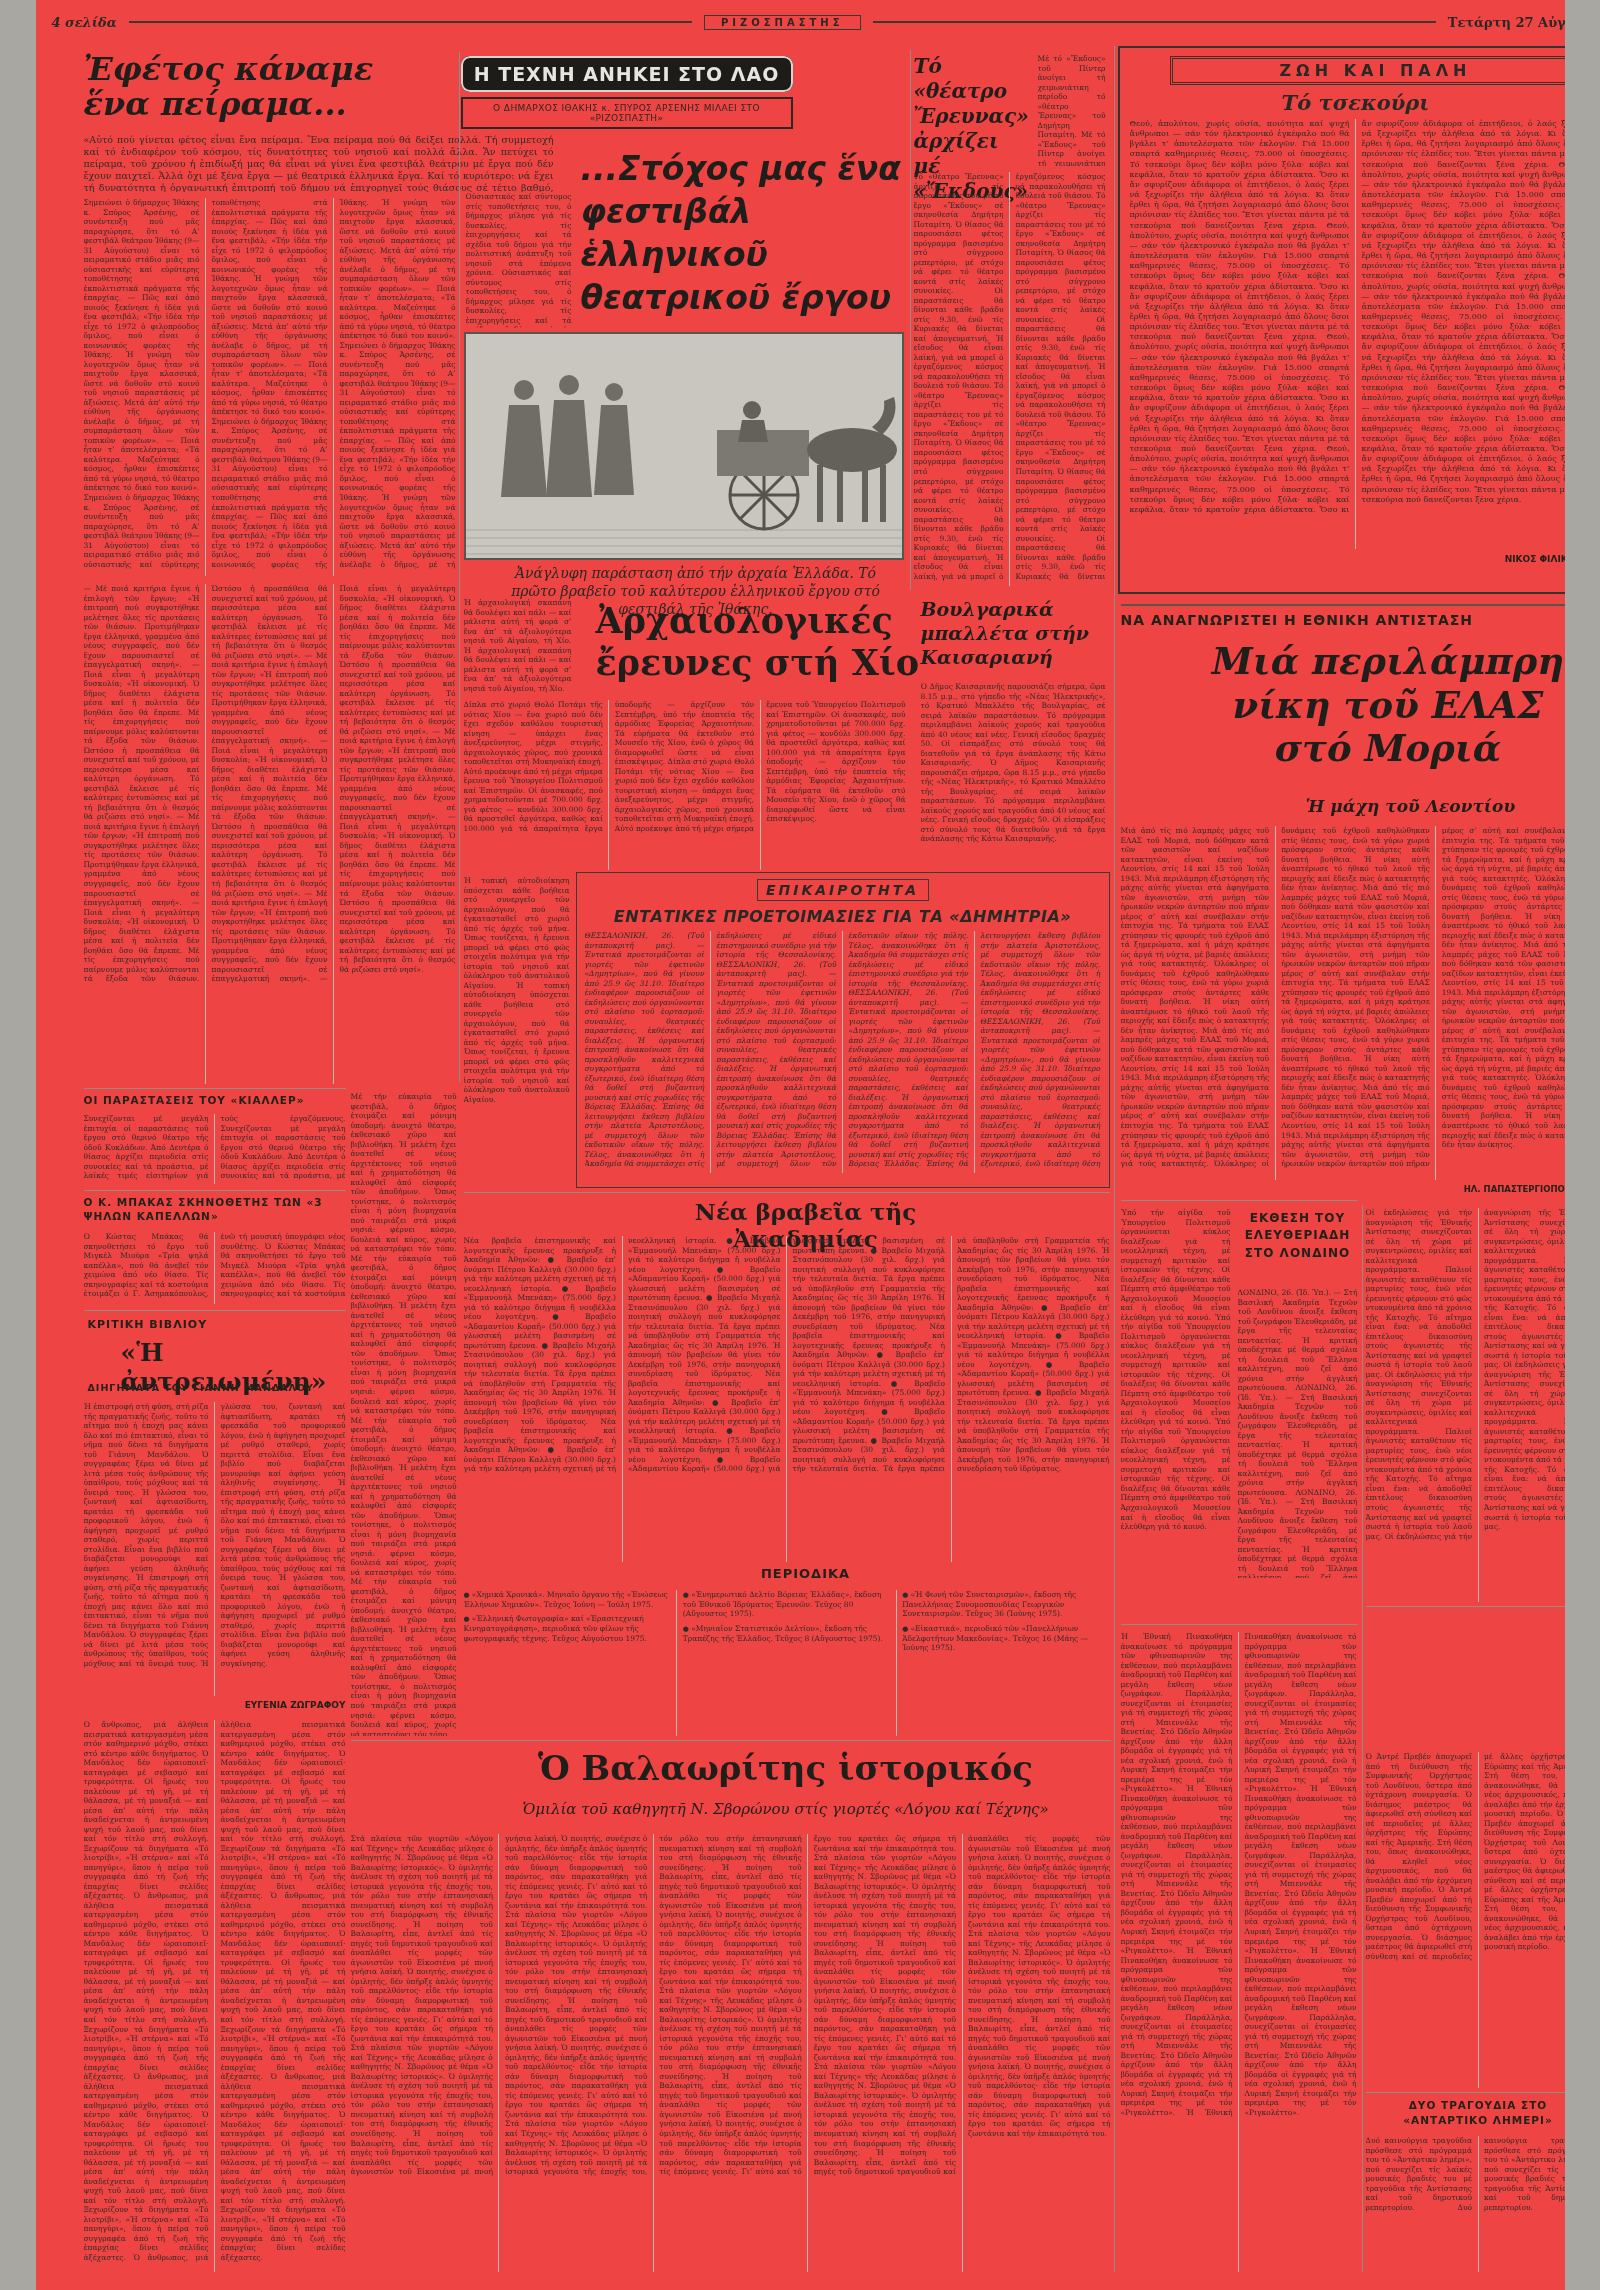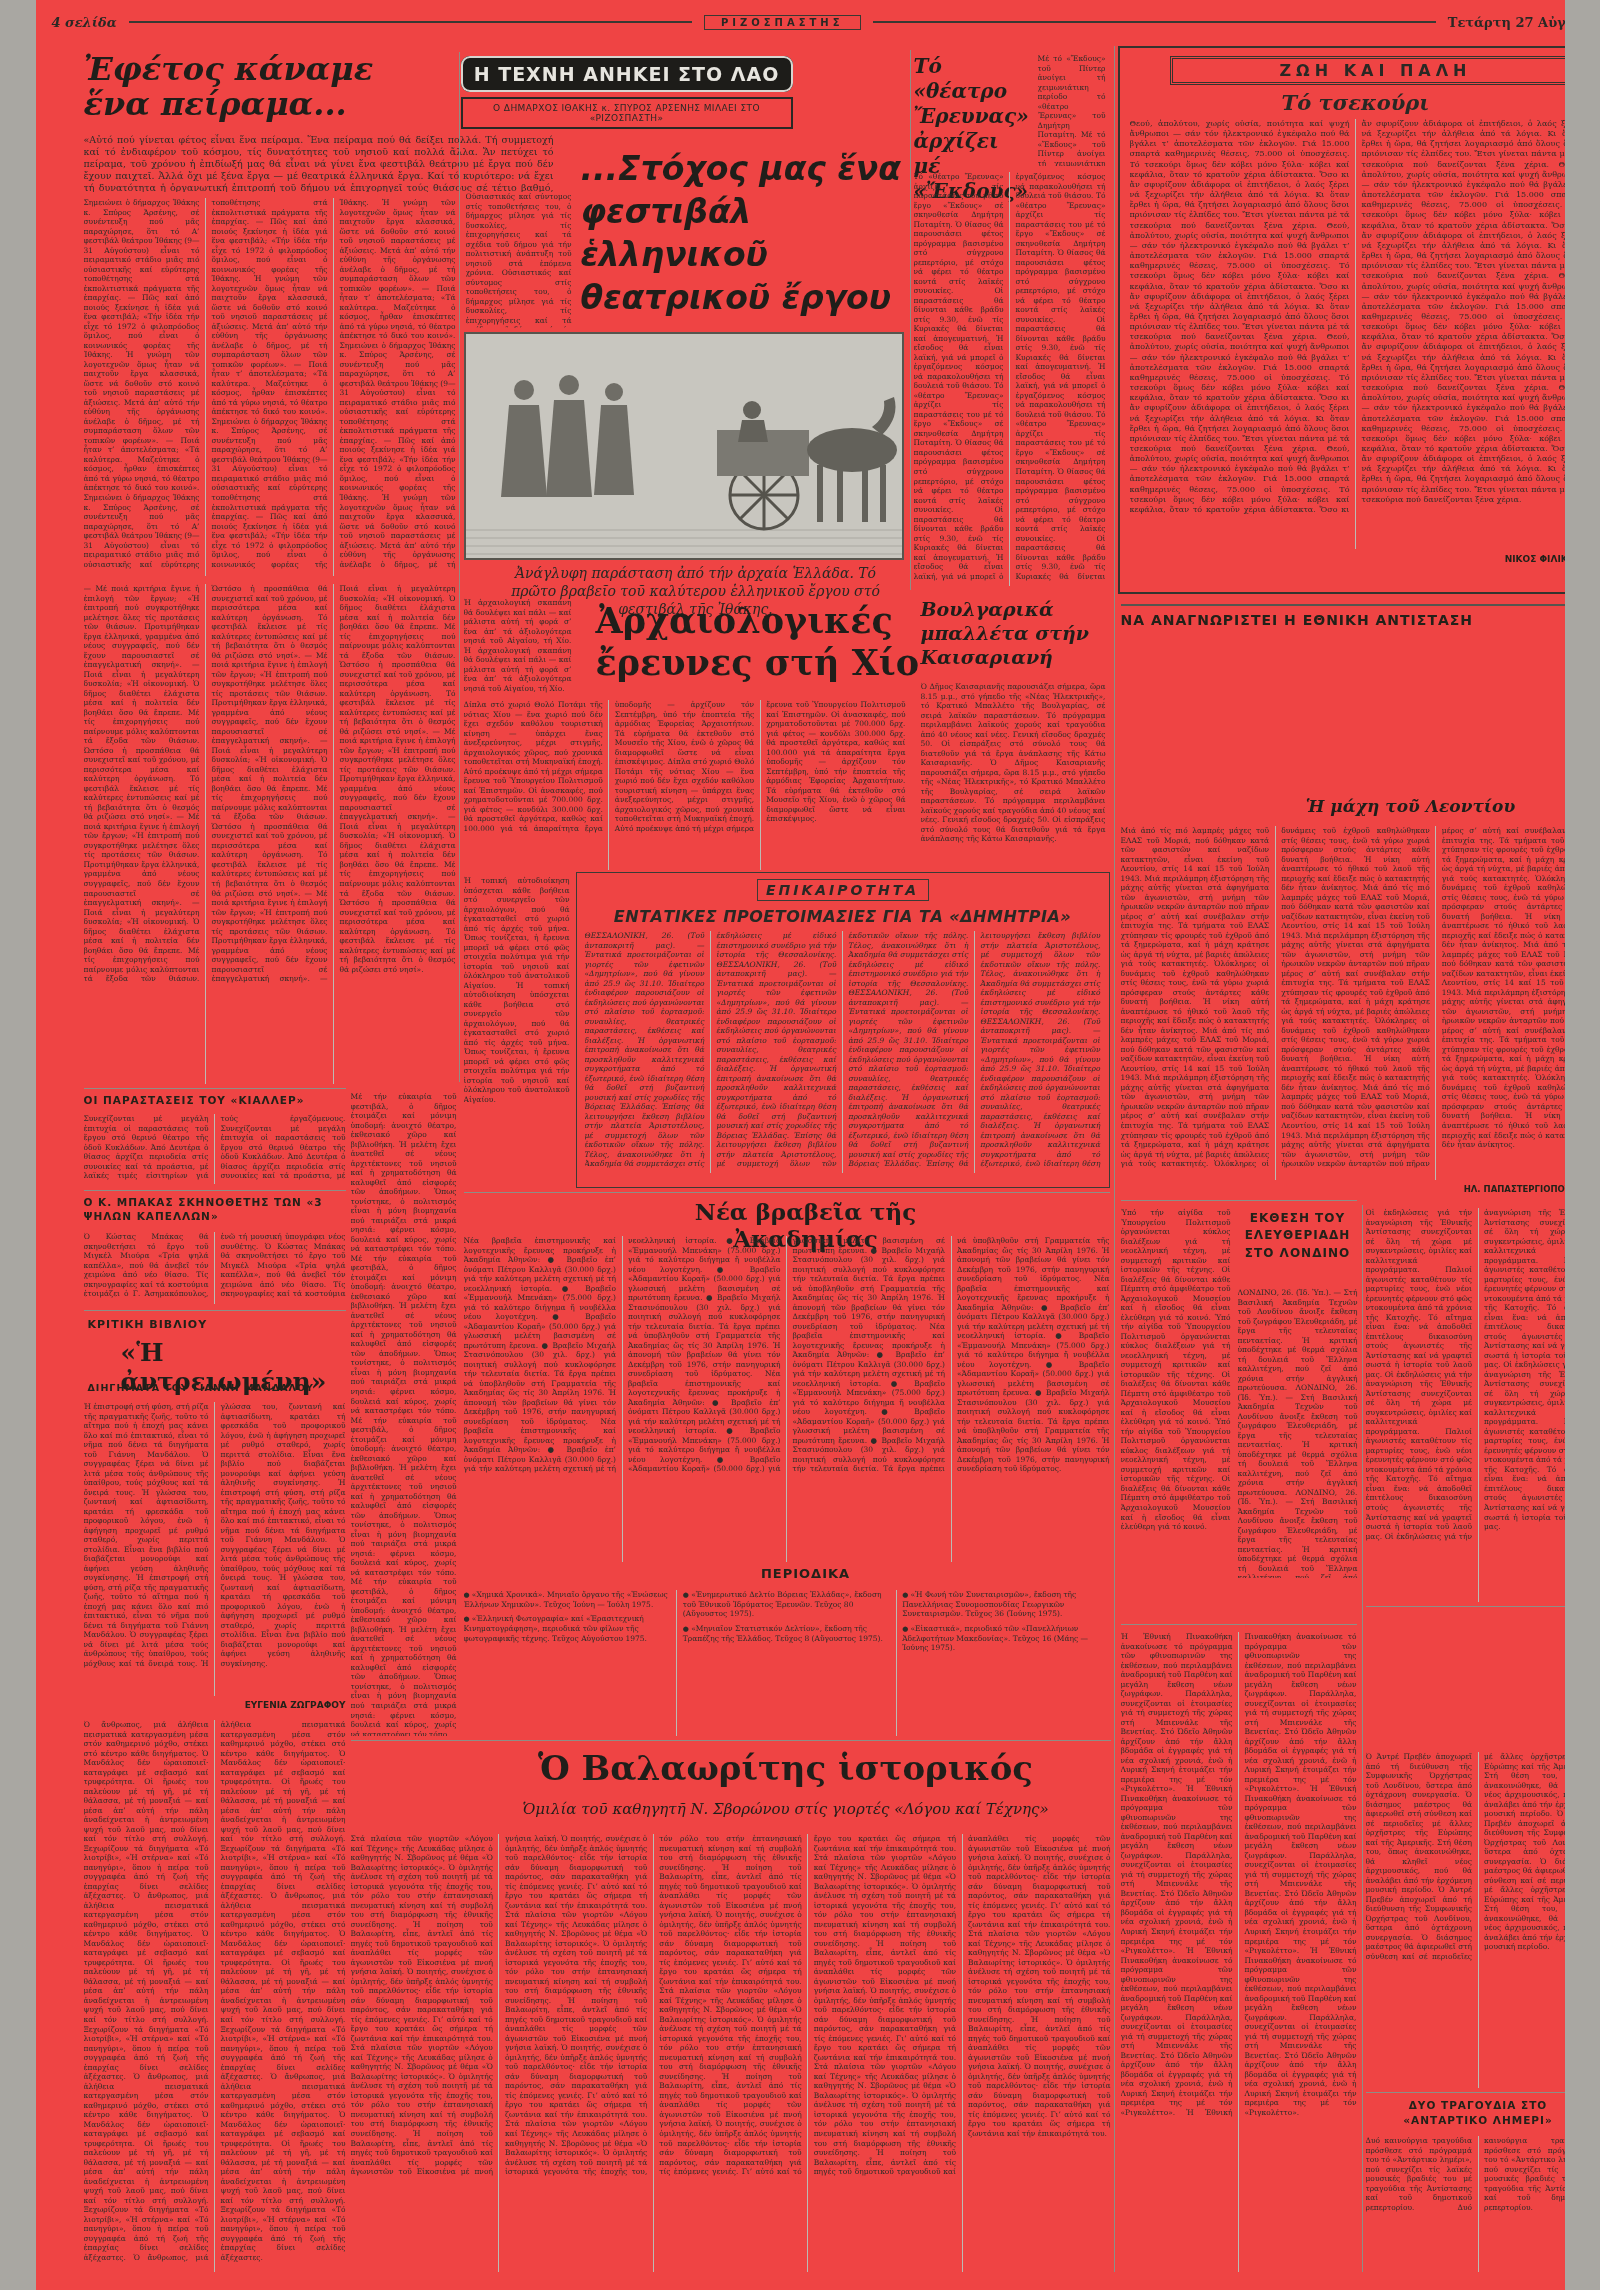--- a/index.html
+++ b/index.html
@@ -139,20 +139,23 @@
   <div class="abs bt bt-s c3" style="left:428px;top:700px;width:442px;height:170px;">Δίπλα στό χωριό Θολό Ποτάμι τῆς νότιας Χίου — ἕνα χωριό πού δέν ἔχει σχεδόν καθόλου τουριστική κίνηση — ὑπάρχει ἕνας ἀνεξερεύνητος, μέχρι στιγμῆς, ἀρχαιολογικός χῶρος, πού χρονικά τοποθετεῖται στή Μυκηναϊκή ἐποχή. Αὐτό προέκυψε ἀπό τή μέχρι σήμερα ἔρευνα τοῦ Ὑπουργείου Πολιτισμοῦ καί Ἐπιστημῶν. Οἱ ἀνασκαφές, πού χρηματοδοτοῦνται μέ 700.000 δρχ. γιά φέτος — κονδύλι 300.000 δρχ. θά προστεθεῖ ἀργότερα, καθώς καί 100.000 γιά τά ἀπαραίτητα ἔργα ὑποδομῆς — ἀρχίζουν τόν Σεπτέμβρη, ὑπό τήν ἐποπτεία τῆς ἁρμόδιας Ἐφορείας Ἀρχαιοτήτων. Τά εὑρήματα θά ἐκτεθοῦν στό Μουσεῖο τῆς Χίου, ἐνῶ ὁ χῶρος θά διαμορφωθεῖ ὥστε νά εἶναι ἐπισκέψιμος. Δίπλα στό χωριό Θολό Ποτάμι τῆς νότιας Χίου — ἕνα χωριό πού δέν ἔχει σχεδόν καθόλου τουριστική κίνηση — ὑπάρχει ἕνας ἀνεξερεύνητος, μέχρι στιγμῆς, ἀρχαιολογικός χῶρος, πού χρονικά τοποθετεῖται στή Μυκηναϊκή ἐποχή. Αὐτό προέκυψε ἀπό τή μέχρι σήμερα ἔρευνα τοῦ Ὑπουργείου Πολιτισμοῦ καί Ἐπιστημῶν. Οἱ ἀνασκαφές, πού χρηματοδοτοῦνται μέ 700.000 δρχ. γιά φέτος — κονδύλι 300.000 δρχ. θά προστεθεῖ ἀργότερα, καθώς καί 100.000 γιά τά ἀπαραίτητα ἔργα ὑποδομῆς — ἀρχίζουν τόν Σεπτέμβρη, ὑπό τήν ἐποπτεία τῆς ἁρμόδιας Ἐφορείας Ἀρχαιοτήτων. Τά εὑρήματα θά ἐκτεθοῦν στό Μουσεῖο τῆς Χίου, ἐνῶ ὁ χῶρος θά διαμορφωθεῖ ὥστε νά εἶναι ἐπισκέψιμος.</div>
   <div class="abs bt bt-s" style="left:428px;top:876px;width:106px;height:310px;">Ἡ τοπική αὐτοδιοίκηση ὑπόσχεται κάθε βοήθεια στό συνεργεῖο τῶν ἀρχαιολόγων, πού θά ἐγκατασταθεῖ στό χωριό ἀπό τίς ἀρχές τοῦ μήνα. Ὅπως τονίζεται, ἡ ἔρευνα μπορεῖ νά φέρει στό φῶς στοιχεῖα πολύτιμα γιά τήν ἱστορία τοῦ νησιοῦ καί ὁλόκληρου τοῦ ἀνατολικοῦ Αἰγαίου. Ἡ τοπική αὐτοδιοίκηση ὑπόσχεται κάθε βοήθεια στό συνεργεῖο τῶν ἀρχαιολόγων, πού θά ἐγκατασταθεῖ στό χωριό ἀπό τίς ἀρχές τοῦ μήνα. Ὅπως τονίζεται, ἡ ἔρευνα μπορεῖ νά φέρει στό φῶς στοιχεῖα πολύτιμα γιά τήν ἱστορία τοῦ νησιοῦ καί ὁλόκληρου τοῦ ἀνατολικοῦ Αἰγαίου.</div>
 
   <div class="abs h-ital pre" style="left:885px;top:598px;width:185px;height:78px;font-size:19px;line-height:1.25;">Βουλγαρικά
 μπαλλέτα στήν
 Καισαριανή</div>
   <div class="abs bt bt-s" style="left:885px;top:682px;width:185px;height:200px;">Ὁ Δῆμος Καισαριανῆς παρουσιάζει σήμερα, ὥρα 8.15 μ.μ., στό γήπεδο τῆς «Νέας Ἠλεκτρικῆς», τό Κρατικό Μπαλλέτο τῆς Βουλγαρίας, σέ σειρά λαϊκῶν παραστάσεων. Τό πρόγραμμα περιλαμβάνει λαϊκούς χορούς καί τραγούδια ἀπό 40 νέους καί νέες. Γενική εἴσοδος δραχμές 50. Οἱ εἰσπράξεις στό σύνολό τους θά διατεθοῦν γιά τά ἔργα ἀνάπλασης τῆς Κάτω Καισαριανῆς. Ὁ Δῆμος Καισαριανῆς παρουσιάζει σήμερα, ὥρα 8.15 μ.μ., στό γήπεδο τῆς «Νέας Ἠλεκτρικῆς», τό Κρατικό Μπαλλέτο τῆς Βουλγαρίας, σέ σειρά λαϊκῶν παραστάσεων. Τό πρόγραμμα περιλαμβάνει λαϊκούς χορούς καί τραγούδια ἀπό 40 νέους καί νέες. Γενική εἴσοδος δραχμές 50. Οἱ εἰσπράξεις στό σύνολό τους θά διατεθοῦν γιά τά ἔργα ἀνάπλασης τῆς Κάτω Καισαριανῆς.</div>
 
   <div class="hrule" style="left:1085px;top:604px;width:470px;"></div>
   <div class="abs kicker" style="left:1085px;top:612px;width:470px;height:22px;font-size:14px;">ΝΑ ΑΝΑΓΝΩΡΙΣΤΕΙ Η ΕΘΝΙΚΗ ΑΝΤΙΣΤΑΣΗ</div>
+  <div class="abs h-ital pre center" style="left:1150px;top:640px;width:405px;height:150px;font-size:37px;line-height:1.18;">Μιά περιλάμπρη
+νίκη τοῦ ΕΛΑΣ
+στό Μοριά</div>
   <div class="abs h-ital center" style="left:1250px;top:796px;width:250px;height:24px;font-size:17px;">Ἡ μάχη τοῦ Λεοντίου</div>
   <div class="abs bt bt-s c3" style="left:1085px;top:826px;width:470px;height:354px;">Μιά ἀπό τίς πιό λαμπρές μάχες τοῦ ΕΛΑΣ τοῦ Μοριά, πού δόθηκαν κατά τῶν φασιστῶν καί ναζίδων κατακτητῶν, εἶναι ἐκείνη τοῦ Λεοντίου, στίς 14 καί 15 τοῦ Ἰούλη 1943. Μιά περιλάμπρη ἐξιστόρηση τῆς μάχης αὐτῆς γίνεται στά ἀφηγήματα τῶν ἀγωνιστῶν, στή μνήμη τῶν ἡρωικῶν νεκρῶν ἀνταρτῶν πού πῆραν μέρος σ’ αὐτή καί συνέβαλαν στήν ἐπιτυχία της. Τά τμήματα τοῦ ΕΛΑΣ χτύπησαν τίς φρουρές τοῦ ἐχθροῦ ἀπό τά ξημερώματα, καί ἡ μάχη κράτησε ὡς ἀργά τή νύχτα, μέ βαριές ἀπώλειες γιά τούς κατακτητές. Ὁλόκληρες οἱ δυνάμεις τοῦ ἐχθροῦ καθηλώθηκαν στίς θέσεις τους, ἐνῶ τά γύρω χωριά πρόσφεραν στούς ἀντάρτες κάθε δυνατή βοήθεια. Ἡ νίκη αὐτή ἀναπτέρωσε τό ἠθικό τοῦ λαοῦ τῆς περιοχῆς καί ἔδειξε πώς ὁ κατακτητής δέν ἦταν ἀνίκητος. Μιά ἀπό τίς πιό λαμπρές μάχες τοῦ ΕΛΑΣ τοῦ Μοριά, πού δόθηκαν κατά τῶν φασιστῶν καί ναζίδων κατακτητῶν, εἶναι ἐκείνη τοῦ Λεοντίου, στίς 14 καί 15 τοῦ Ἰούλη 1943. Μιά περιλάμπρη ἐξιστόρηση τῆς μάχης αὐτῆς γίνεται στά ἀφηγήματα τῶν ἀγωνιστῶν, στή μνήμη τῶν ἡρωικῶν νεκρῶν ἀνταρτῶν πού πῆραν μέρος σ’ αὐτή καί συνέβαλαν στήν ἐπιτυχία της. Τά τμήματα τοῦ ΕΛΑΣ χτύπησαν τίς φρουρές τοῦ ἐχθροῦ ἀπό τά ξημερώματα, καί ἡ μάχη κράτησε ὡς ἀργά τή νύχτα, μέ βαριές ἀπώλειες γιά τούς κατακτητές. Ὁλόκληρες οἱ δυνάμεις τοῦ ἐχθροῦ καθηλώθηκαν στίς θέσεις τους, ἐνῶ τά γύρω χωριά πρόσφεραν στούς ἀντάρτες κάθε δυνατή βοήθεια. Ἡ νίκη αὐτή ἀναπτέρωσε τό ἠθικό τοῦ λαοῦ τῆς περιοχῆς καί ἔδειξε πώς ὁ κατακτητής δέν ἦταν ἀνίκητος. Μιά ἀπό τίς πιό λαμπρές μάχες τοῦ ΕΛΑΣ τοῦ Μοριά, πού δόθηκαν κατά τῶν φασιστῶν καί ναζίδων κατακτητῶν, εἶναι ἐκείνη τοῦ Λεοντίου, στίς 14 καί 15 τοῦ Ἰούλη 1943. Μιά περιλάμπρη ἐξιστόρηση τῆς μάχης αὐτῆς γίνεται στά ἀφηγήματα τῶν ἀγωνιστῶν, στή μνήμη τῶν ἡρωικῶν νεκρῶν ἀνταρτῶν πού πῆραν μέρος σ’ αὐτή καί συνέβαλαν στήν ἐπιτυχία της. Τά τμήματα τοῦ ΕΛΑΣ χτύπησαν τίς φρουρές τοῦ ἐχθροῦ ἀπό τά ξημερώματα, καί ἡ μάχη κράτησε ὡς ἀργά τή νύχτα, μέ βαριές ἀπώλειες γιά τούς κατακτητές. Ὁλόκληρες οἱ δυνάμεις τοῦ ἐχθροῦ καθηλώθηκαν στίς θέσεις τους, ἐνῶ τά γύρω χωριά πρόσφεραν στούς ἀντάρτες κάθε δυνατή βοήθεια. Ἡ νίκη αὐτή ἀναπτέρωσε τό ἠθικό τοῦ λαοῦ τῆς περιοχῆς καί ἔδειξε πώς ὁ κατακτητής δέν ἦταν ἀνίκητος. Μιά ἀπό τίς πιό λαμπρές μάχες τοῦ ΕΛΑΣ τοῦ Μοριά, πού δόθηκαν κατά τῶν φασιστῶν καί ναζίδων κατακτητῶν, εἶναι ἐκείνη τοῦ Λεοντίου, στίς 14 καί 15 τοῦ Ἰούλη 1943. Μιά περιλάμπρη ἐξιστόρηση τῆς μάχης αὐτῆς γίνεται στά ἀφηγήματα τῶν ἀγωνιστῶν, στή μνήμη τῶν ἡρωικῶν νεκρῶν ἀνταρτῶν πού πῆραν μέρος σ’ αὐτή καί συνέβαλαν στήν ἐπιτυχία της. Τά τμήματα τοῦ ΕΛΑΣ χτύπησαν τίς φρουρές τοῦ ἐχθροῦ ἀπό τά ξημερώματα, καί ἡ μάχη κράτησε ὡς ἀργά τή νύχτα, μέ βαριές ἀπώλειες γιά τούς κατακτητές. Ὁλόκληρες οἱ δυνάμεις τοῦ ἐχθροῦ καθηλώθηκαν στίς θέσεις τους, ἐνῶ τά γύρω χωριά πρόσφεραν στούς ἀντάρτες κάθε δυνατή βοήθεια. Ἡ νίκη αὐτή ἀναπτέρωσε τό ἠθικό τοῦ λαοῦ τῆς περιοχῆς καί ἔδειξε πώς ὁ κατακτητής δέν ἦταν ἀνίκητος. Μιά ἀπό τίς πιό λαμπρές μάχες τοῦ ΕΛΑΣ τοῦ Μοριά, πού δόθηκαν κατά τῶν φασιστῶν καί ναζίδων κατακτητῶν, εἶναι ἐκείνη τοῦ Λεοντίου, στίς 14 καί 15 τοῦ Ἰούλη 1943. Μιά περιλάμπρη ἐξιστόρηση τῆς μάχης αὐτῆς γίνεται στά ἀφηγήματα τῶν ἀγωνιστῶν, στή μνήμη τῶν ἡρωικῶν νεκρῶν ἀνταρτῶν πού πῆραν μέρος σ’ αὐτή καί συνέβαλαν στήν ἐπιτυχία της. Τά τμήματα τοῦ ΕΛΑΣ χτύπησαν τίς φρουρές τοῦ ἐχθροῦ ἀπό τά ξημερώματα, καί ἡ μάχη κράτησε ὡς ἀργά τή νύχτα, μέ βαριές ἀπώλειες γιά τούς κατακτητές. Ὁλόκληρες οἱ δυνάμεις τοῦ ἐχθροῦ καθηλώθηκαν στίς θέσεις τους, ἐνῶ τά γύρω χωριά πρόσφεραν στούς ἀντάρτες κάθε δυνατή βοήθεια. Ἡ νίκη αὐτή ἀναπτέρωσε τό ἠθικό τοῦ λαοῦ τῆς περιοχῆς καί ἔδειξε πώς ὁ κατακτητής δέν ἦταν ἀνίκητος.</div>
   <div class="abs sig" style="left:1380px;top:1184px;width:175px;height:14px;font-size:8.5px;">ΗΛ. ΠΑΠΑΣΤΕΡΓΙΟΠΟΥΛΟΣ</div>
 
   <div class="abs dim-box" style="left:540px;top:872px;width:534px;height:316px;">
     <span class="dim-label">ΕΠΙΚΑΙΡΟΤΗΤΑ</span>
     <div class="dim-head">ΕΝΤΑΤΙΚΕΣ ΠΡΟΕΤΟΙΜΑΣΙΕΣ ΓΙΑ ΤΑ «ΔΗΜΗΤΡΙΑ»</div>
     <div class="bt bt-s c4" style="height:242px;">ΘΕΣΣΑΛΟΝΙΚΗ, 26. (Τοῦ ἀνταποκριτῆ μας). — Ἐντατικά προετοιμάζονται οἱ γιορτές τῶν ἐφετινῶν «Δημητρίων», πού θά γίνουν ἀπό 25.9 ὥς 31.10. Ἰδιαίτερο ἐνδιαφέρον παρουσιάζουν οἱ ἐκδηλώσεις πού ὀργανώνονται στό πλαίσιο τοῦ ἑορτασμοῦ: συναυλίες, θεατρικές παραστάσεις, ἐκθέσεις καί διαλέξεις. Ἡ ὀργανωτική ἐπιτροπή ἀνακοίνωσε ὅτι θά προσκληθοῦν καλλιτεχνικά συγκροτήματα ἀπό τό ἐξωτερικό, ἐνῶ ἰδιαίτερη θέση θά δοθεῖ στή βυζαντινή μουσική καί στίς χορωδίες τῆς Βόρειας Ἑλλάδας. Ἐπίσης θά λειτουργήσει ἔκθεση βιβλίου στήν πλατεία Ἀριστοτέλους, μέ συμμετοχή ὅλων τῶν ἐκδοτικῶν οἴκων τῆς πόλης. Τέλος, ἀνακοινώθηκε ὅτι ἡ Ἀκαδημία θά συμμετάσχει στίς ἐκδηλώσεις μέ εἰδικό ἐπιστημονικό συνέδριο γιά τήν ἱστορία τῆς Θεσσαλονίκης. ΘΕΣΣΑΛΟΝΙΚΗ, 26. (Τοῦ ἀνταποκριτῆ μας). — Ἐντατικά προετοιμάζονται οἱ γιορτές τῶν ἐφετινῶν «Δημητρίων», πού θά γίνουν ἀπό 25.9 ὥς 31.10. Ἰδιαίτερο ἐνδιαφέρον παρουσιάζουν οἱ ἐκδηλώσεις πού ὀργανώνονται στό πλαίσιο τοῦ ἑορτασμοῦ: συναυλίες, θεατρικές παραστάσεις, ἐκθέσεις καί διαλέξεις. Ἡ ὀργανωτική ἐπιτροπή ἀνακοίνωσε ὅτι θά προσκληθοῦν καλλιτεχνικά συγκροτήματα ἀπό τό ἐξωτερικό, ἐνῶ ἰδιαίτερη θέση θά δοθεῖ στή βυζαντινή μουσική καί στίς χορωδίες τῆς Βόρειας Ἑλλάδας. Ἐπίσης θά λειτουργήσει ἔκθεση βιβλίου στήν πλατεία Ἀριστοτέλους, μέ συμμετοχή ὅλων τῶν ἐκδοτικῶν οἴκων τῆς πόλης. Τέλος, ἀνακοινώθηκε ὅτι ἡ Ἀκαδημία θά συμμετάσχει στίς ἐκδηλώσεις μέ εἰδικό ἐπιστημονικό συνέδριο γιά τήν ἱστορία τῆς Θεσσαλονίκης. ΘΕΣΣΑΛΟΝΙΚΗ, 26. (Τοῦ ἀνταποκριτῆ μας). — Ἐντατικά προετοιμάζονται οἱ γιορτές τῶν ἐφετινῶν «Δημητρίων», πού θά γίνουν ἀπό 25.9 ὥς 31.10. Ἰδιαίτερο ἐνδιαφέρον παρουσιάζουν οἱ ἐκδηλώσεις πού ὀργανώνονται στό πλαίσιο τοῦ ἑορτασμοῦ: συναυλίες, θεατρικές παραστάσεις, ἐκθέσεις καί διαλέξεις. Ἡ ὀργανωτική ἐπιτροπή ἀνακοίνωσε ὅτι θά προσκληθοῦν καλλιτεχνικά συγκροτήματα ἀπό τό ἐξωτερικό, ἐνῶ ἰδιαίτερη θέση θά δοθεῖ στή βυζαντινή μουσική καί στίς χορωδίες τῆς Βόρειας Ἑλλάδας. Ἐπίσης θά λειτουργήσει ἔκθεση βιβλίου στήν πλατεία Ἀριστοτέλους, μέ συμμετοχή ὅλων τῶν ἐκδοτικῶν οἴκων τῆς πόλης. Τέλος, ἀνακοινώθηκε ὅτι ἡ Ἀκαδημία θά συμμετάσχει στίς ἐκδηλώσεις μέ εἰδικό ἐπιστημονικό συνέδριο γιά τήν ἱστορία τῆς Θεσσαλονίκης. ΘΕΣΣΑΛΟΝΙΚΗ, 26. (Τοῦ ἀνταποκριτῆ μας). — Ἐντατικά προετοιμάζονται οἱ γιορτές τῶν ἐφετινῶν «Δημητρίων», πού θά γίνουν ἀπό 25.9 ὥς 31.10. Ἰδιαίτερο ἐνδιαφέρον παρουσιάζουν οἱ ἐκδηλώσεις πού ὀργανώνονται στό πλαίσιο τοῦ ἑορτασμοῦ: συναυλίες, θεατρικές παραστάσεις, ἐκθέσεις καί διαλέξεις. Ἡ ὀργανωτική ἐπιτροπή ἀνακοίνωσε ὅτι θά προσκληθοῦν καλλιτεχνικά συγκροτήματα ἀπό τό ἐξωτερικό, ἐνῶ ἰδιαίτερη θέση θά δοθεῖ στή βυζαντινή μουσική καί στίς χορωδίες τῆς Βόρειας Ἑλλάδας. Ἐπίσης θά λειτουργήσει ἔκθεση βιβλίου στήν πλατεία Ἀριστοτέλους, μέ συμμετοχή ὅλων τῶν ἐκδοτικῶν οἴκων τῆς πόλης. Τέλος, ἀνακοινώθηκε ὅτι ἡ Ἀκαδημία θά συμμετάσχει στίς ἐκδηλώσεις μέ εἰδικό ἐπιστημονικό συνέδριο γιά τήν ἱστορία τῆς Θεσσαλονίκης.</div>
   </div>
 

